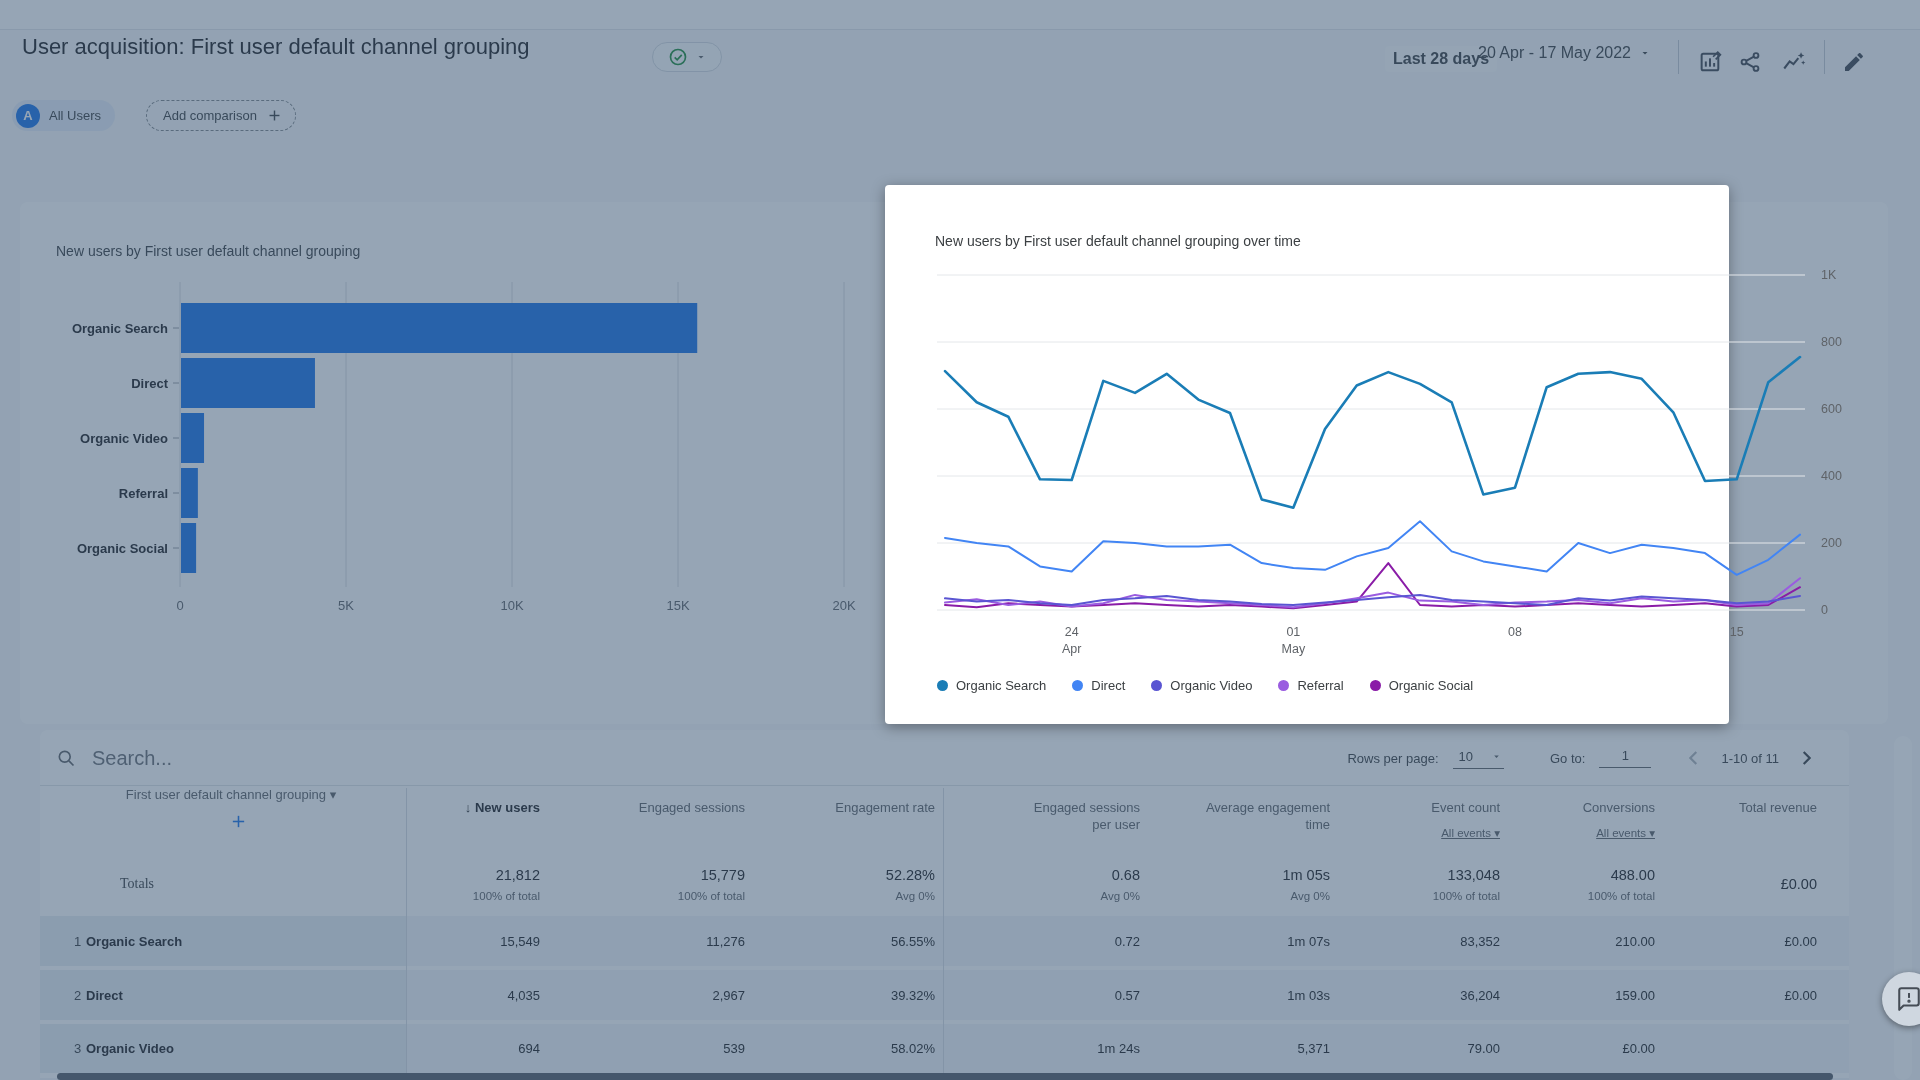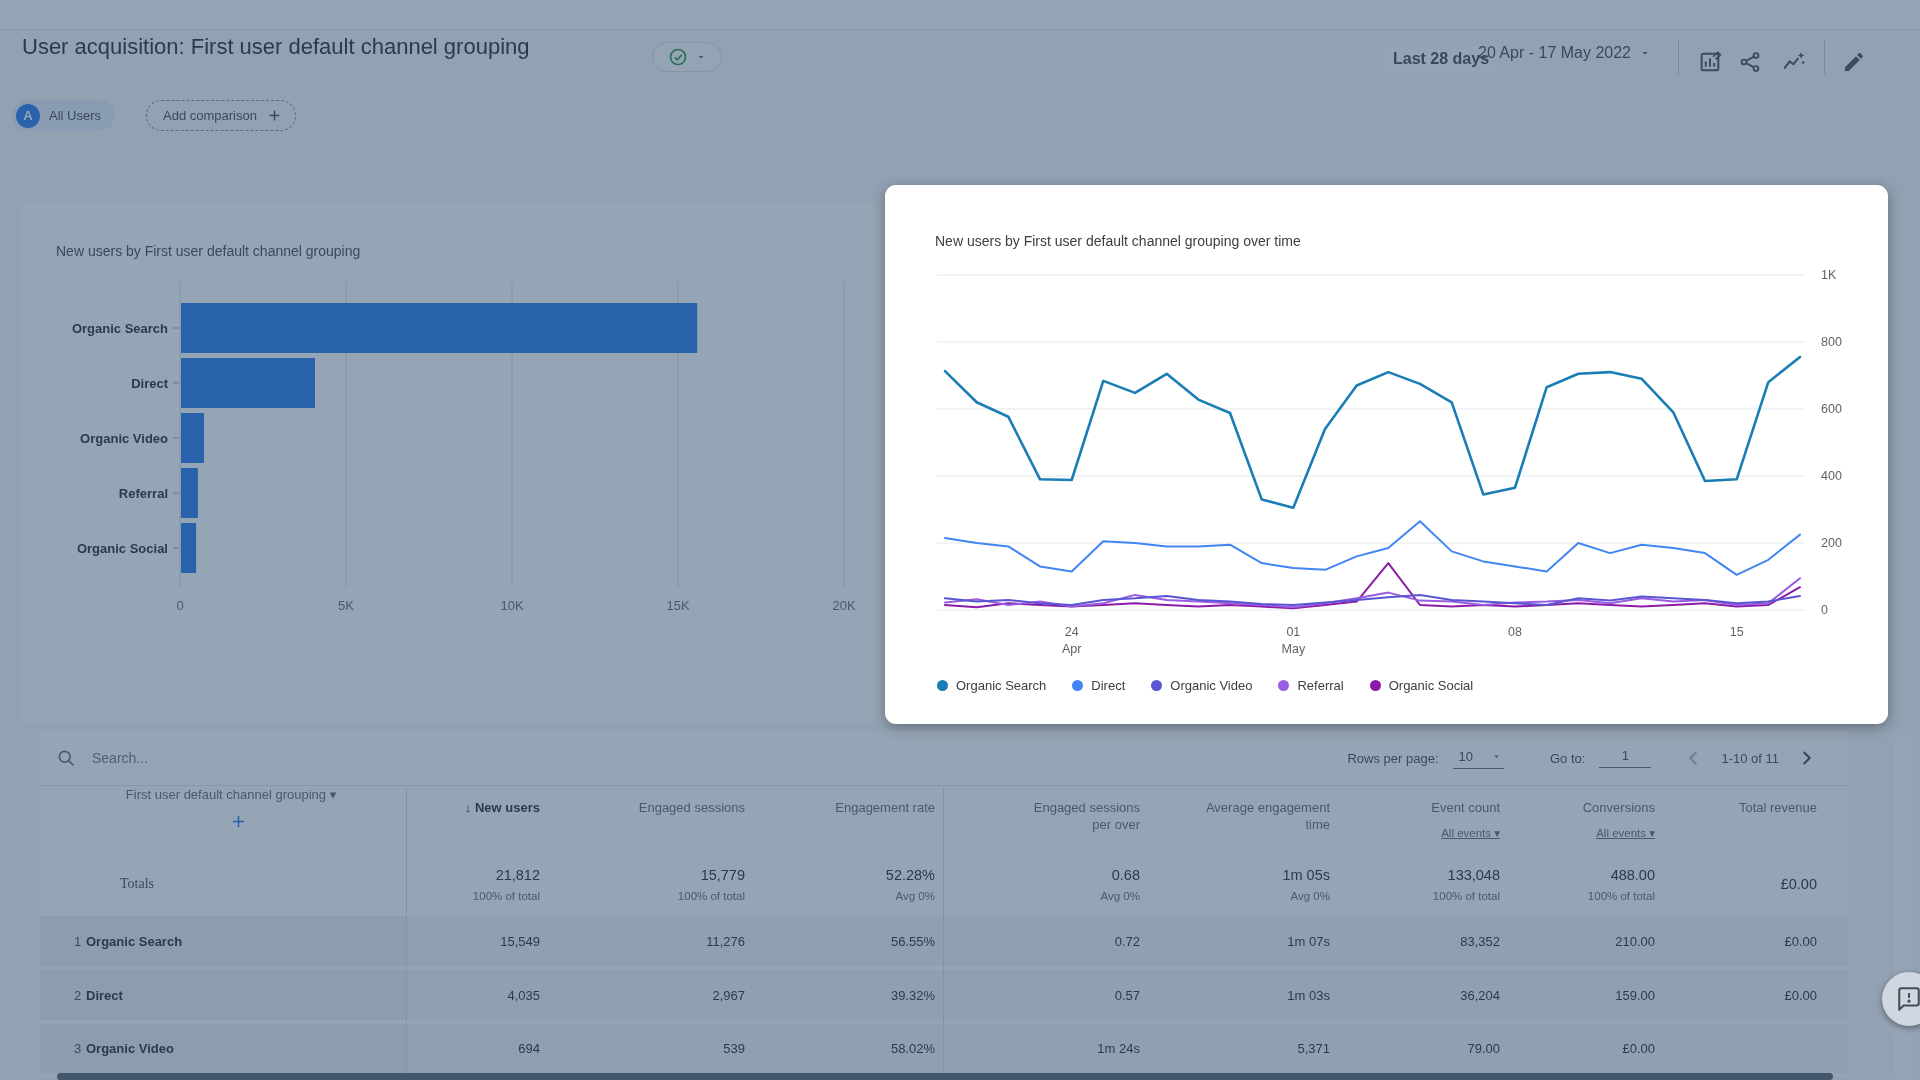--- a/index.html
+++ b/index.html
@@ -24,30 +24,30 @@
   .chip { position:absolute; left:12px; top:100px; height:31px; border-radius:16px; background:#e6edf8; display:flex; align-items:center; gap:9px; padding:0 14px 0 4px; cursor:pointer; }
   .avatar { width:24px; height:24px; border-radius:50%; background:#1a73e8; color:#fff; font-size:13px; font-weight:bold; display:flex; align-items:center; justify-content:center; }
   .chip-label { font-size:13px; font-weight:500; color:#3c4043; }
   .add-comparison { position:absolute; left:146px; top:100px; height:31px; border:1px dashed #80868b; border-radius:16px; display:flex; align-items:center; gap:9px; padding:0 12px 0 16px; font-size:13px; font-weight:500; color:#3c4043; cursor:pointer; }
 
   
   .charts-card { position:absolute; left:20px; top:202px; width:1868px; height:522px; background:#ffffff; border-radius:8px; }
   .panel-title { position:absolute; font-size:14px; color:#3c4043; }
 
   
-  .spotlight { position:absolute; left:885px; top:185px; width:1003px; height:539px; background:#ffffff; border-radius:11px; box-shadow:0 3px 14px rgba(0,0,0,.35); z-index:60; }
+  .spotlight { position:absolute; left:885px; top:185px; width:844px; height:539px; background:#ffffff; border-radius:4px; box-shadow:0 3px 14px rgba(0,0,0,.35); z-index:60; }
   .legend { position:absolute; left:52px; top:493px; display:flex; gap:26px; align-items:center; }
   .legend-item { display:flex; align-items:center; gap:8px; font-size:13px; color:#3c4043; }
   .legend-dot { width:11px; height:11px; border-radius:50%; }
 
   
   .table-card { position:absolute; left:40px; top:730px; width:1809px; height:350px; background:#ffffff; border-radius:8px 8px 0 0; overflow:hidden; }
   .toolbar { position:absolute; left:0; top:0; width:100%; height:56px; border-bottom:1px solid #e0e3e7; }
   .search-box { position:absolute; left:16px; top:0; height:56px; display:flex; align-items:center; gap:16px; color:#5f6368; }
-  .search-placeholder { font-size:14px; color:#6b7076; }
+  .search-placeholder { font-size:20px; color:#6b7076; }
   .pager { position:absolute; right:26px; top:0; height:56px; display:flex; align-items:center; font-size:13px; color:#3c4043; }
   .rpp-select { display:flex; align-items:center; gap:18px; border-bottom:1px solid #5f6368; padding:2px 2px 4px 6px; margin:0 0 0 14px; cursor:pointer; }
   .goto-input { width:52px; text-align:center; border-bottom:1px solid #5f6368; padding-bottom:4px; margin-left:14px; }
   .chev { width:34px; height:34px; display:flex; align-items:center; justify-content:center; cursor:pointer; }
 
   .thead { position:absolute; left:0; top:56px; width:1777px; height:66px; display:grid; grid-template-columns:366px 134px 205px 190px 205px 190px 170px 155px 162px; }
   .th { padding-top:13px; display:flex; flex-direction:column; align-items:flex-end; font-size:13px; color:#5f6368; line-height:17px; }
   .th-first { align-items:flex-start; flex-direction:column; padding-left:16px; gap:10px; align-items:center; padding-top:0; height:44px; }
   .th-sorted { color:#202124; font-weight:bold; }
   .sub-link { font-size:11.5px; color:#5f6368; text-decoration:underline; margin-top:9px; cursor:pointer; }
@@ -226,21 +226,21 @@
           <span>↓ New users</span>
         </div>
         <div class="th">
           <span>Engaged sessions</span>
         </div>
         <div class="th">
           <span>Engagement rate</span>
         </div>
         <div class="th">
           <span>Engaged sessions</span>
-          <span>per over</span>
+          <span>per user</span>
         </div>
         <div class="th">
           <span>Average engagement</span>
           <span>time</span>
         </div>
         <div class="th">
           <span>Event count</span>
           <span class="sub-link">All events ▾</span>
         </div>
         <div class="th">

